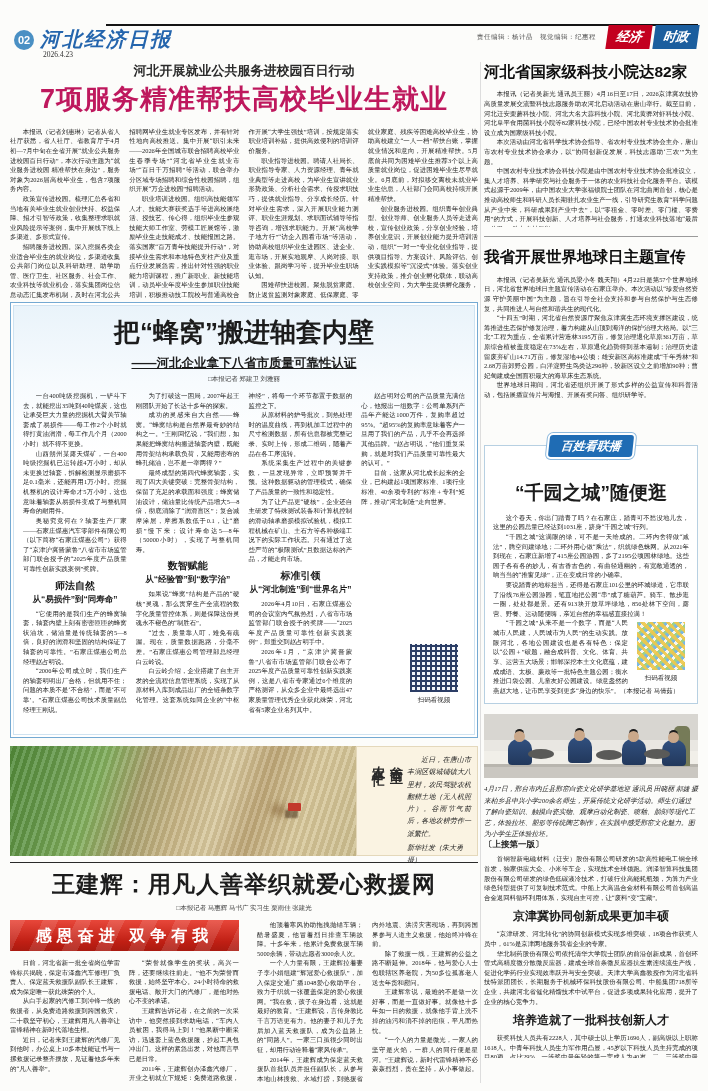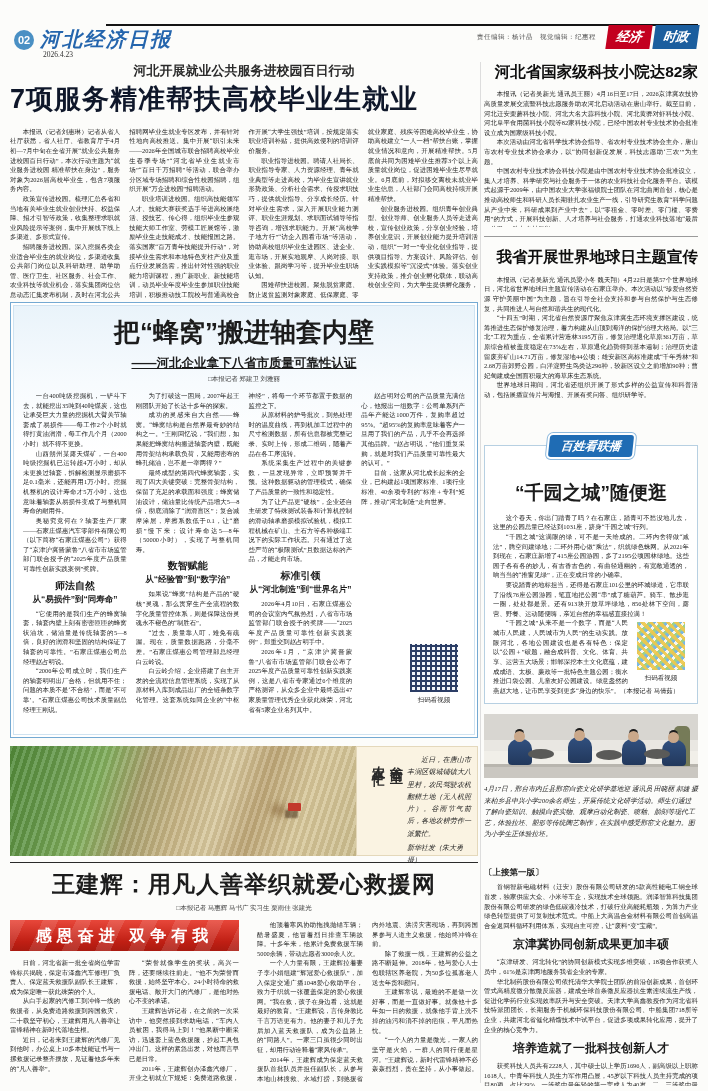--- a/index.html
+++ b/index.html
@@ -21,21 +21,21 @@
   .badge.pol{background:#1b5e9e;}
 
   
   .bodytext p{margin:0;text-indent:2em;text-align:justify;font-size:6.4px;line-height:1.5;}
   .bodytext h4{margin:5px 0 1px;text-align:center;font:bold 10px "Liberation Sans",sans-serif;break-after:avoid;}
   .bodytext h5{margin:0 0 3px;text-align:center;font:bold 8.5px "Liberation Sans",sans-serif;break-after:avoid;}
 
   
   #lead{position:absolute;left:10px;top:62px;width:468px;}
   .kicker{text-align:center;font:bold 13px "Liberation Sans",sans-serif;color:#2b2b2b;margin:0 0 5px;}
-  .lead-headline{text-align:left;font:900 27px/1.1 "Liberation Sans",sans-serif;color:#0f172a;
+  .lead-headline{text-align:center;font:900 27px/1.1 "Liberation Sans",sans-serif;color:#be185d;
                  letter-spacing:1px;margin:0 0 12px;}
   .lead-body{column-count:4;column-gap:9px;column-fill:auto;height:176px;overflow:hidden;}
 
   
   #feature{position:absolute;left:10px;top:302px;width:468px;height:436px;box-sizing:border-box;
            border:1px solid #74a9d2;box-shadow:inset 0 0 0 2px #fff, inset 0 0 0 3px #cfe3f1;
            background:linear-gradient(180deg,#e9f3fa 0%,#f7fbfe 80px,#ffffff 150px);
            padding:12px 12px 8px;}
   .f-title{text-align:center;font:900 26px "Liberation Sans",sans-serif;margin:0;}
   .f-sub{text-align:center;font:bold 12.5px "Liberation Sans",sans-serif;margin:5px 0 3px;text-decoration:underline;}
@@ -81,21 +81,21 @@
           color:#fff;font:900 16px/31px "Liberation Sans",sans-serif;text-align:center;letter-spacing:5px;}
   .banner::before{content:"";position:absolute;inset:0;
           background:repeating-linear-gradient(115deg,rgba(255,255,255,.12) 0 14px,transparent 14px 30px);}
   .banner span{position:relative;}
   .r-left-cols{column-count:2;column-gap:9px;column-fill:auto;height:132px;overflow:hidden;}
   .r-right-cols{flex:1;column-count:2;column-gap:9px;column-fill:auto;height:170px;overflow:hidden;}
 
   
   .vdiv{position:absolute;left:480px;top:62px;bottom:8px;width:1px;background:#ddd;}
   #rail{position:absolute;left:484px;top:62px;width:214px;}
-  .rail-headline{text-align:right;font:bold 15.5px/1.25 "Liberation Sans",sans-serif;color:#0e0e0e;margin:0 0 8px;}
+  .rail-headline{text-align:left;font:bold 15.5px/1.25 "Liberation Sans",sans-serif;color:#0e0e0e;margin:0 0 8px;}
   .rail-body{overflow:hidden;}
   .rail-body.a{height:138px;}
   .rail-body.b{height:148px;}
   .hdiv{border:none;border-top:1px solid #9a9a9a;margin:9px 0 10px;}
 
   .parkbox{position:relative;border:1px solid #b7d0e2;margin-top:22px;padding:14px 8px 8px;background:#fff;}
   .park-badge{position:absolute;top:-11px;left:50%;transform:translateX(-50%) skewX(-6deg);
       background:#1f6cb4;color:#fff;font:italic bold 12px/1 "Liberation Sans",sans-serif;
       padding:5px 12px;border-radius:3px;white-space:nowrap;
       box-shadow:0 0 0 2px #fff,0 0 0 3px #8db9dd;}
@@ -110,21 +110,21 @@
   .sp-table{left:0;right:0;top:58%;height:20%;background:#f1efe9;box-shadow:0 3px 0 #b8b5ae;}
   .sp-wheel{width:26px;height:10px;border-radius:50%;background:#5a5a58;top:54%;}
   .sp-body{width:24px;height:26px;border-radius:10px 10px 4px 4px;background:linear-gradient(180deg,#31507f,#22385c);top:38%;}
   .sp-head{width:11px;height:11px;border-radius:50%;background:#caa88a;box-shadow:0 -3px 0 -1px #1d1d1d;top:26%;}
   .sp-camo{width:16px;height:40px;background:#767b58;top:18%;border-radius:5px 5px 0 0;}
 
   .study-caption{font:italic 6.8px/1.65 "Liberation Serif",serif;color:#222;margin-top:5px;}
   .study-caption .cap{display:inline;}
   .study-caption .cred{float:right;}
 
-  .continued{margin-top:28px;}
+  .continued{margin-top:0;}
   .cont-label{font:bold 8.5px "Liberation Sans",sans-serif;margin:0 0 3px;}
   .continued .bodytext{max-height:204px;overflow:hidden;}
   .continued h4{font-size:12px;margin:6px 0 4px;}
 </style>
 </head>
 <body>
 
 <div class="page">
 
   <div class="toprule"></div>

